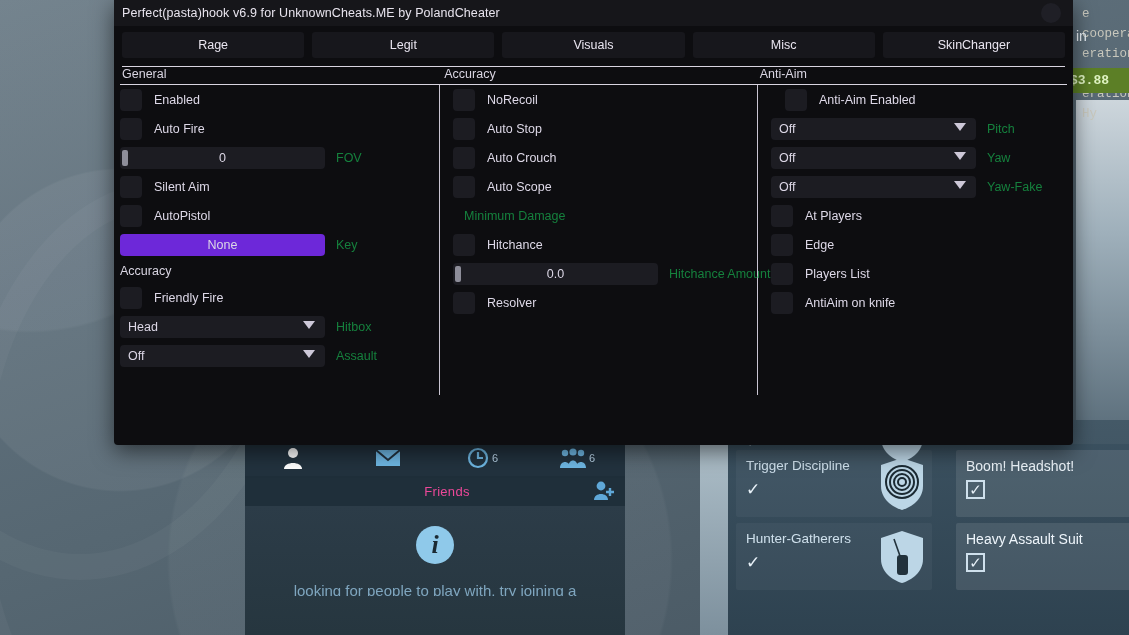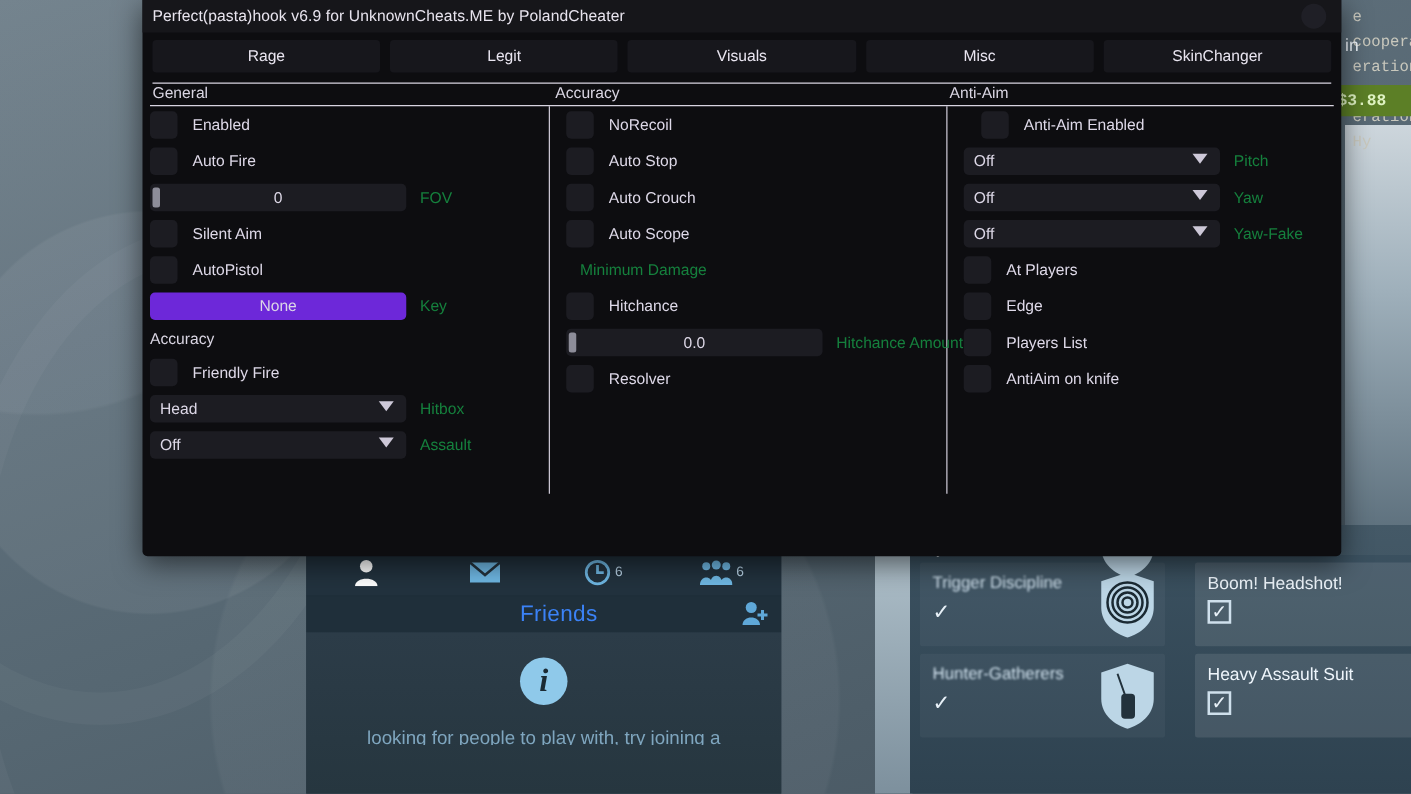--- a/index.html
+++ b/index.html
@@ -35,21 +35,21 @@
   .friends-icons {
     position:absolute; left:245px; top:440px; width:380px; height:36px;
     display:flex; align-items:center; background:#22323e;
   }
   .fi { flex:1; display:flex; align-items:center; justify-content:center; gap:3px; color:#cfe3f2; }
   .fi .cnt { font-size:11px; color:#b9d3e6; }
   .friends-head {
     position:absolute; left:245px; top:476px; width:380px; height:30px;
     background:#1f2f3a; display:flex; align-items:center; justify-content:center;
   }
-  .friends-head .t { color:#3b82f6; font-size:18px; letter-spacing:.3px;margin-left:24px; }
+  .friends-head .t { color:#ec4899; font-size:13px; letter-spacing:.3px;margin-left:24px; }
   .friends-head .addf { position:absolute; right:10px; top:4px; color:#5fa8d8; }
   .friends-body {
     position:absolute; left:245px; top:506px; width:380px; height:129px;
     background:linear-gradient(180deg,#2c3c48 0%,#26363f 100%);
     display:flex; flex-direction:column; align-items:center; padding-top:20px;
   }
   .info-circle {
     width:38px; height:38px; border-radius:50%;
     background:#8fc9ea; color:#1b2a33;
     font-family:"Liberation Serif", serif; font-style:italic; font-weight:bold;

